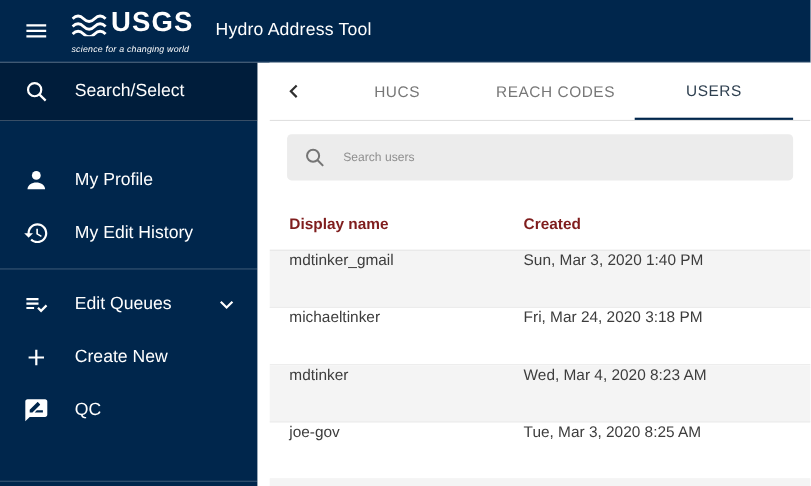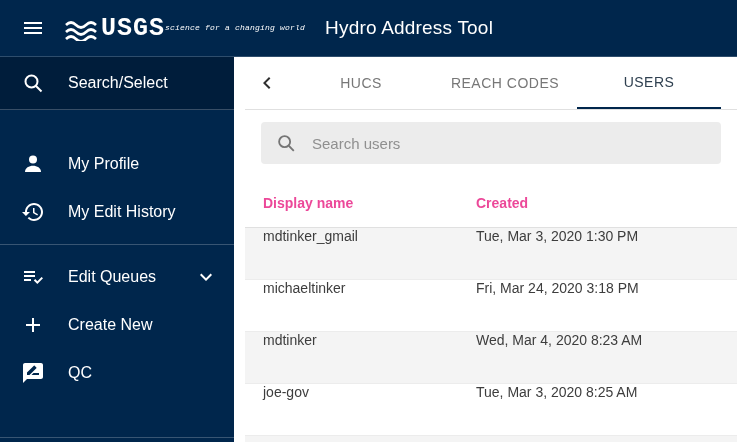--- a/index.html
+++ b/index.html
@@ -17,26 +17,26 @@
   .header {
     position: absolute; top: 0; left: 0; right: 0; height: 57px;
     background: #00264c; color: #ffffff;
     display: flex; align-items: center;
     border-bottom: 1px solid rgba(255,255,255,0.18);
   }
   .hamburger {
     width: 24px; height: 24px; margin: 0 20px 0 21px; cursor: pointer;
     display: flex; align-items: center; justify-content: center; flex: none;
   }
-  .logo { display: flex; line-height: 1; cursor: default; font-family: Liberation Mono, monospace; }
+  .logo { display: flex; flex-direction: column; line-height: 1; cursor: default; }
   .logo-top { display: flex; align-items: flex-end; }
   .logo-wave { width: 34px; height: 22px; margin-right: 2px; }
   .logo-usgs { font-size: 25px; font-weight: bold; letter-spacing: 1px; }
   .logo-tagline { font-size: 8px; font-style: italic; margin-top: 8px; letter-spacing: 0.2px; }
-  .app-title { font-size: 19px; font-weight: 500; margin-left: 20px; letter-spacing: 0.2px; }
+  .app-title { font-size: 16px; font-weight: 500; margin-left: 20px; letter-spacing: 0.2px; }
 
   
   .sidebar {
     position: absolute; top: 57px; left: 0; bottom: 0; width: 234px;
     background: #00264c; color: #ffffff;
   }
   .side-item {
     height: 48px; display: flex; align-items: center;
     padding-left: 21px; font-size: 16px; cursor: pointer;
   }
@@ -73,29 +73,29 @@
   .tab.active { color: #2f4050; border-bottom: 2px solid #00264c; }
 
   .searchbox {
     margin: 12px 16px 14px 16px; height: 42px;
     background: #ececec; border-radius: 4px;
     display: flex; align-items: center; padding: 0 14px;
   }
   .searchbox .icon { width: 22px; height: 22px; color: #757575; flex: none; }
   .searchbox input {
     border: none; background: transparent; outline: none;
-    flex: 1; margin-left: 13px; font-size: 15px; color: #333333;
+    flex: 1; margin-left: 13px; font-size: 11px; color: #333333;
     font-family: "Liberation Sans", sans-serif;
   }
   .searchbox input::placeholder { color: #8f8f8f; opacity: 1; }
 
   .table { width: 100%; }
   .table-header {
     display: flex; align-items: center; height: 50px;
-    padding: 0 18px; font-size: 14px; font-weight: 700; color: #ec4899;
+    padding: 0 18px; font-size: 14px; font-weight: 700; color: #7f1d1d;
     border-bottom: 1px solid #e0e0e0;
   }
   .col-name { width: 213px; flex: none; }
   .col-created { flex: 1; }
   .rows .row {
     display: flex; height: 52px;
     padding: 0 18px; font-size: 14px; color: #3d3d3d;
     border-bottom: 1px solid #ececec; cursor: pointer;
   }
   .rows .row:nth-child(odd) { background: #f4f4f4; }
@@ -218,21 +218,21 @@
     </div>
 
     <div class="table">
       <div class="table-header">
         <div class="col-name">Display name</div>
         <div class="col-created">Created</div>
       </div>
       <div class="rows">
         <div class="row">
           <div class="col-name">mdtinker_gmail</div>
-          <div class="col-created">Tue, Mar 3, 2020 1:30 PM</div>
+          <div class="col-created">Sun, Mar 3, 2020 1:40 PM</div>
         </div>
         <div class="row">
           <div class="col-name">michaeltinker</div>
           <div class="col-created">Fri, Mar 24, 2020 3:18 PM</div>
         </div>
         <div class="row">
           <div class="col-name">mdtinker</div>
           <div class="col-created">Wed, Mar 4, 2020 8:23 AM</div>
         </div>
         <div class="row">

